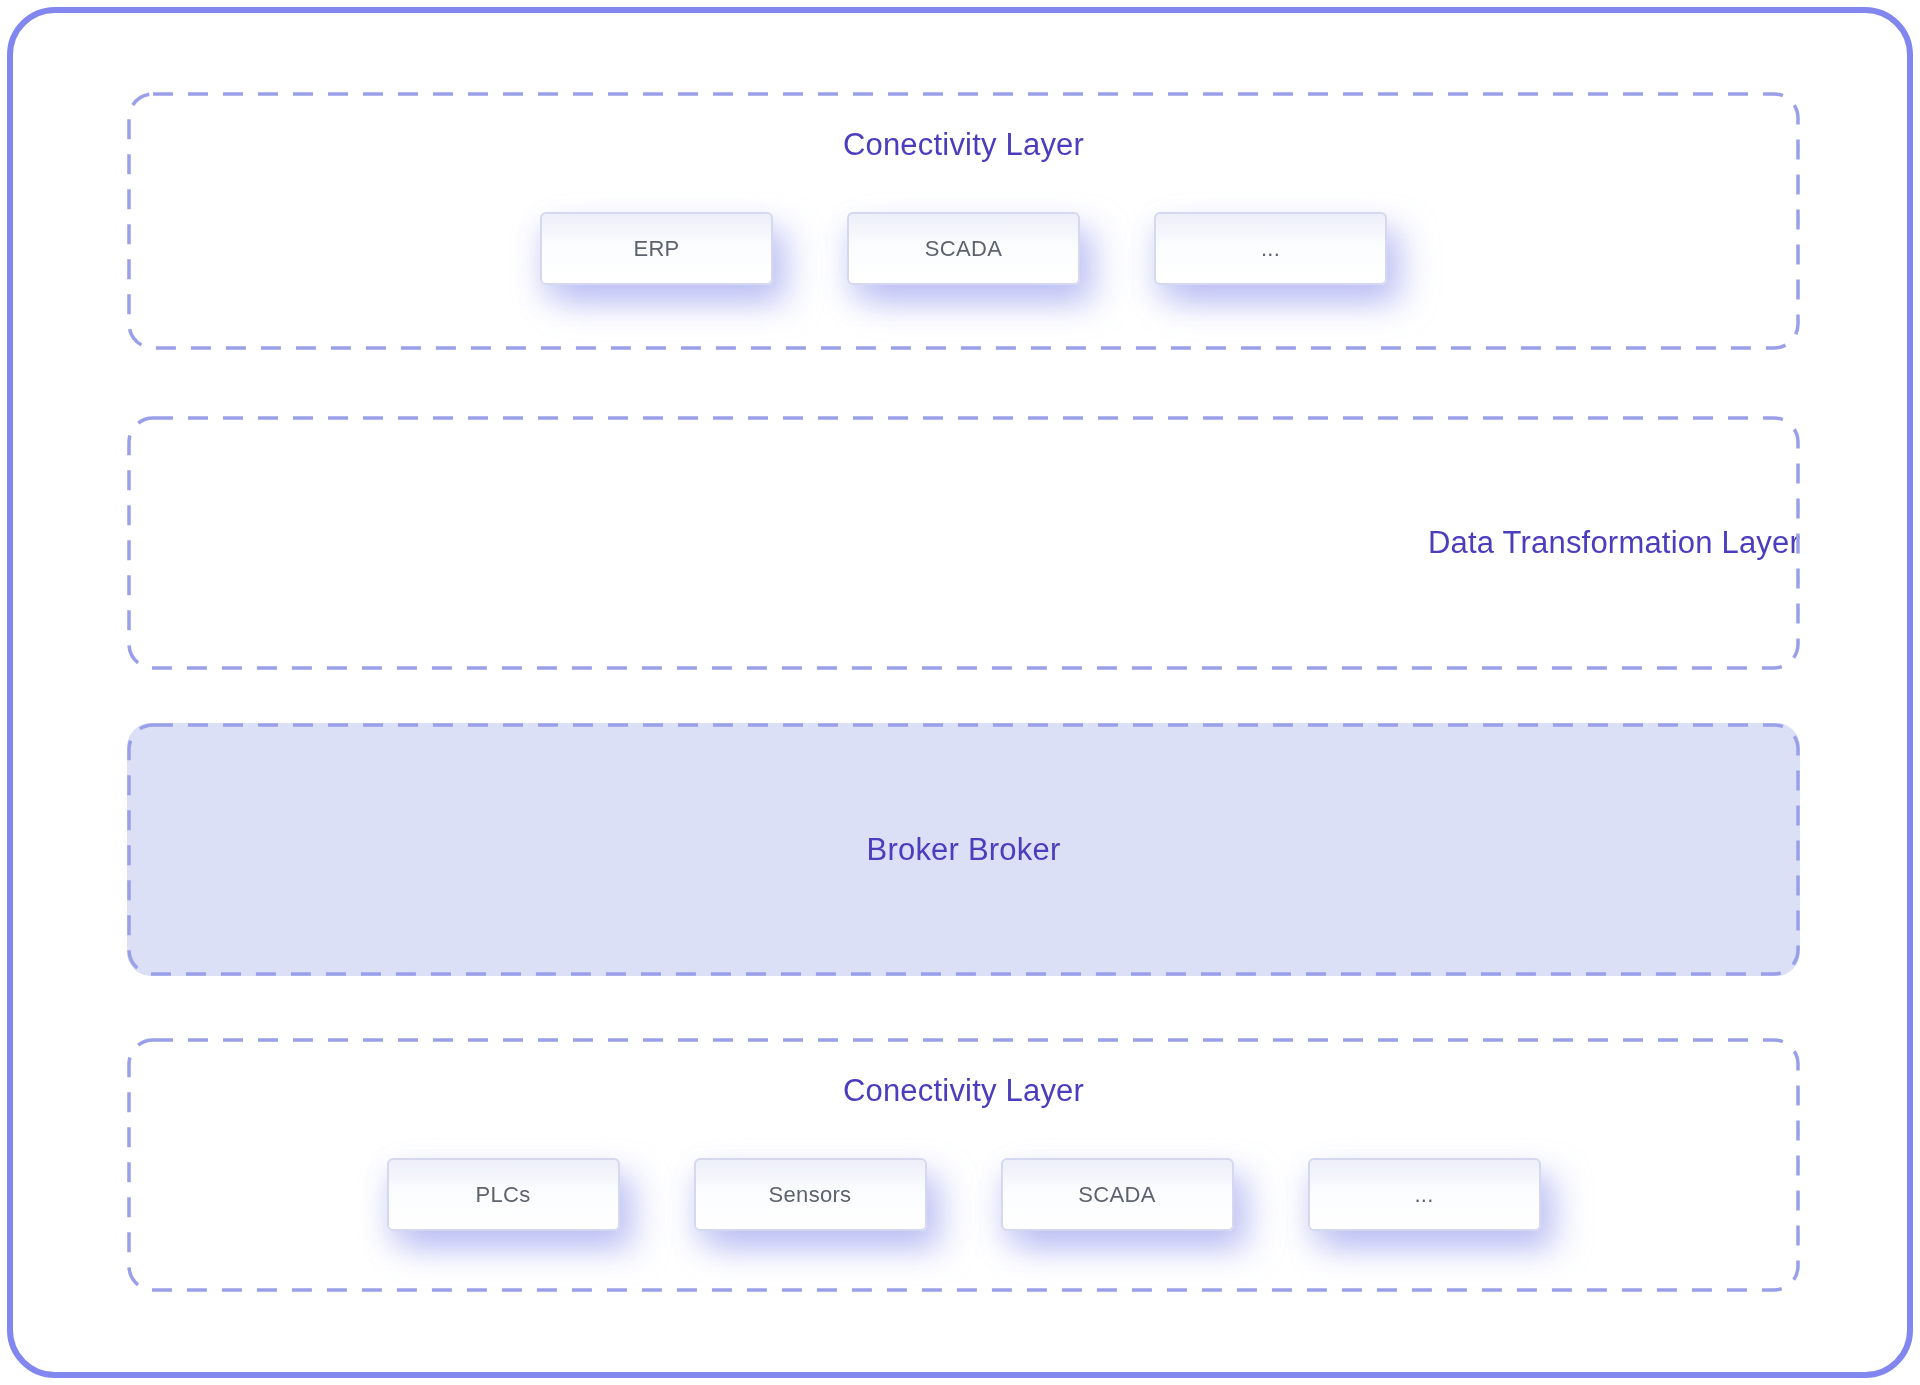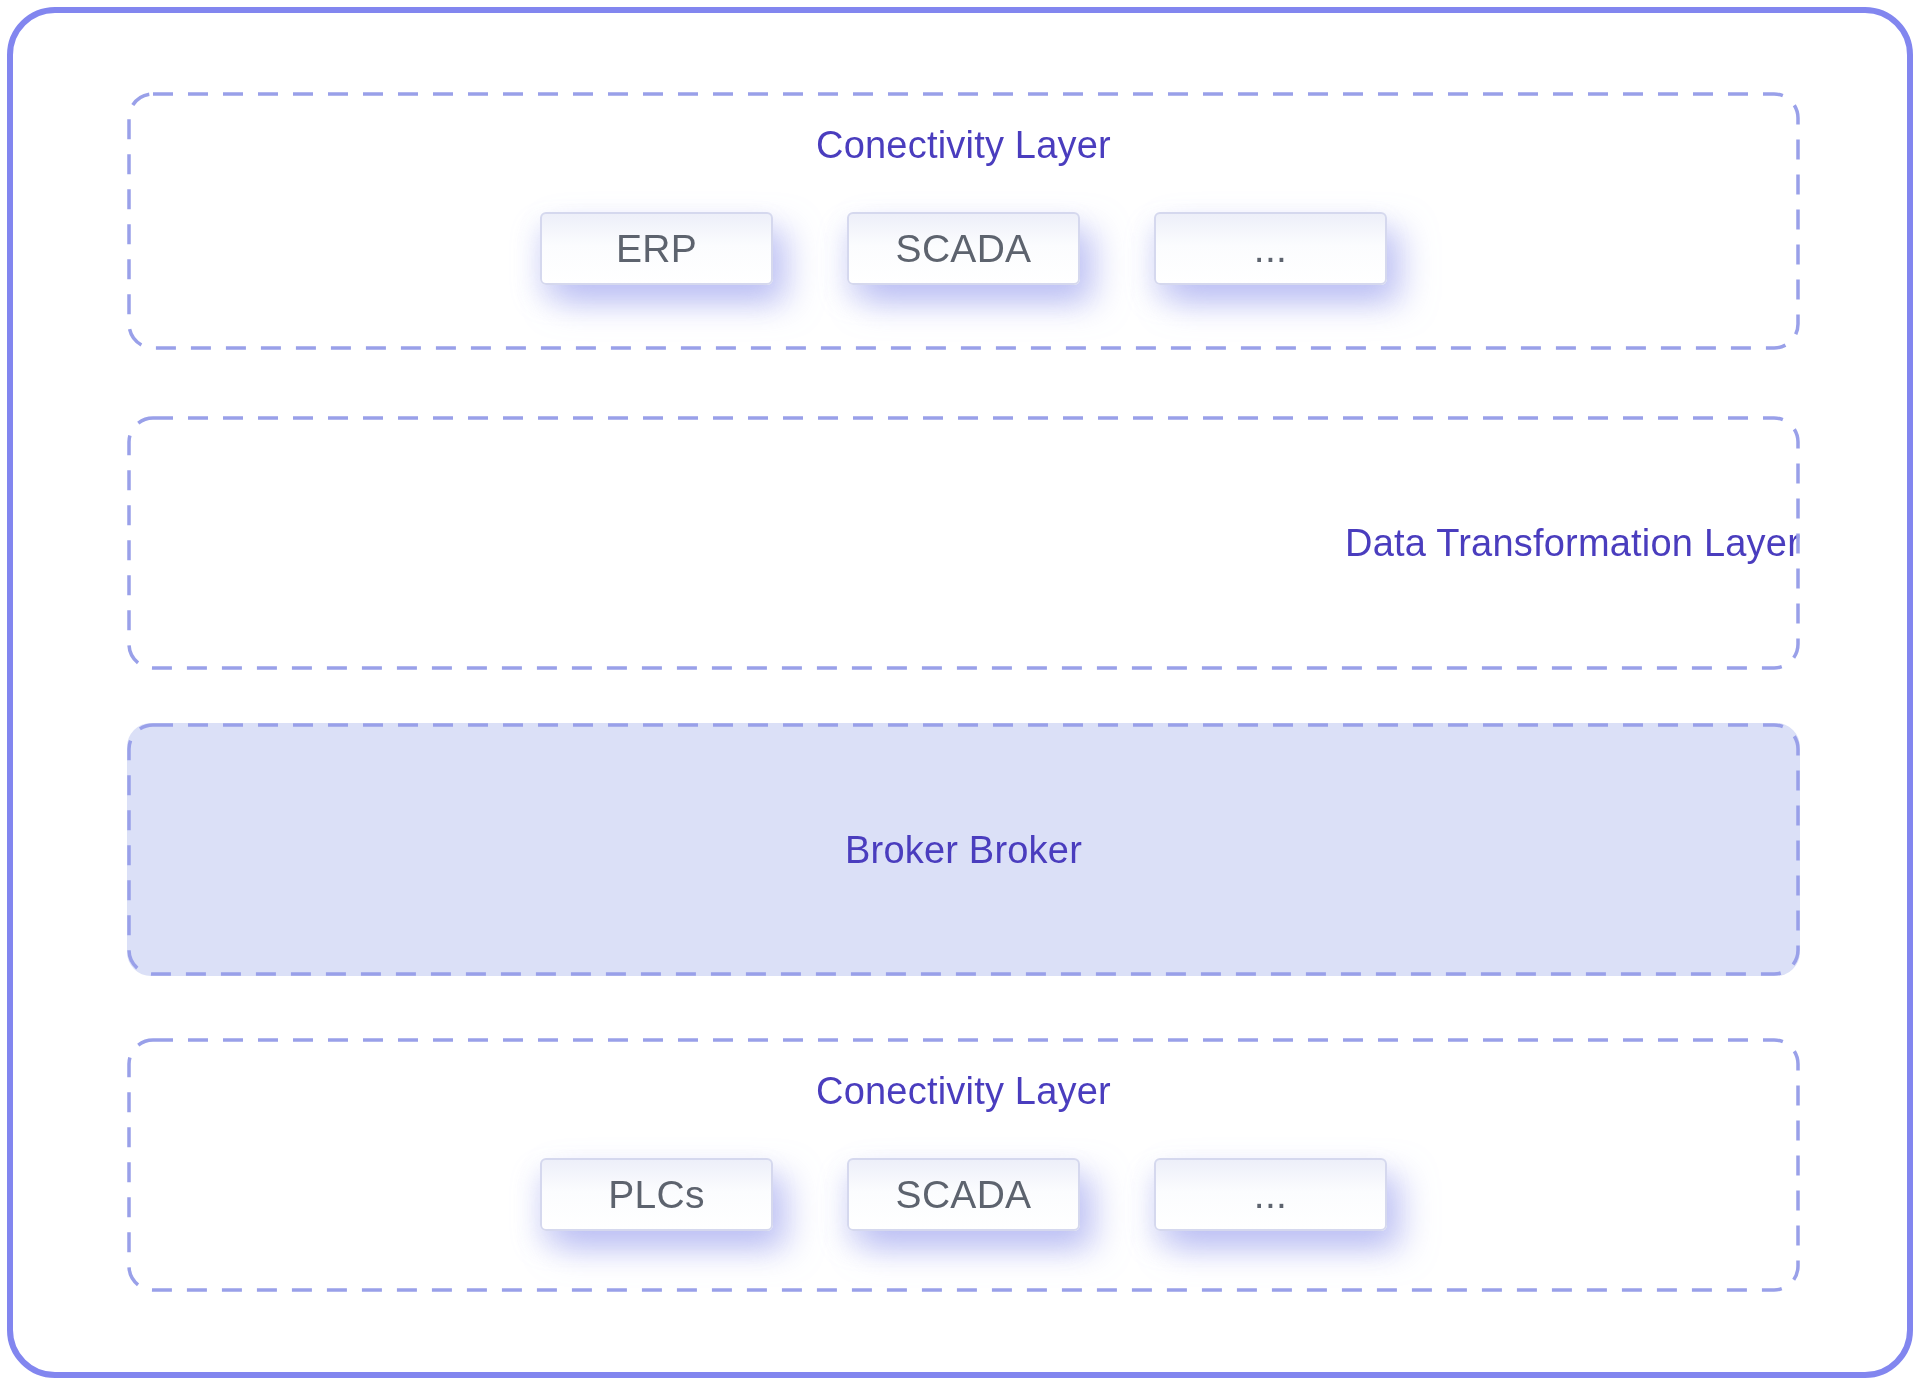--- a/index.html
+++ b/index.html
@@ -42,21 +42,21 @@
   }
 
   #layer-connectivity-top    { top: 92px;  height: 258px; }
   #layer-data-transformation { top: 416px; height: 254px; display: flex; align-items: center; justify-content: flex-end; }
   #layer-message-broker      { top: 723px; height: 253px; display: flex; align-items: center; justify-content: center;
                                background: var(--message-broker-fill, #dbe0f7); }
   #layer-connectivity-bottom { top: 1038px; height: 254px; }
 
   .layer-title {
     margin: 0;
-    font-size: 38px;
+    font-size: 31px;
     font-weight: 500;
     letter-spacing: 0.2px;
     line-height: 42px;
     text-align: center;
     color: var(--title-text, #4a3dbe);
   }
   .layer-title.with-top-margin { margin-top: 32px; }
 
   .box-row {
     margin-top: 46px;
@@ -70,21 +70,21 @@
     height: 73px;
     box-sizing: border-box;
     border: 2px solid #d5d8ee;
     border-radius: 6px;
     background: linear-gradient(180deg, #edeff9 0%, #fbfcfe 45%, #ffffff 100%);
     box-shadow: 16px 18px 32px rgba(154, 160, 238, 0.55),
                 -4px 14px 26px rgba(154, 160, 238, 0.28);
     display: flex;
     align-items: center;
     justify-content: center;
-    font-size: 39px;
+    font-size: 22px;
     color: var(--box-text, #5d636e);
     letter-spacing: 0.3px;
   }
 </style>
 </head>
 <body>
 
 <div class="outer-frame"></div>
 
 <section class="layer" id="layer-connectivity-top">
@@ -113,16 +113,17 @@
   <h2 class="layer-title">Broker Broker</h2>
 </section>
 
 <section class="layer" id="layer-connectivity-bottom">
   <svg class="dash-overlay" viewBox="0 0 1673 254" preserveAspectRatio="none" aria-hidden="true">
     <rect x="2" y="2" width="1669" height="250" rx="24" fill="none" stroke="currentColor" stroke-width="3.5" stroke-dasharray="20 15"></rect>
   </svg>
   <h2 class="layer-title with-top-margin">Conectivity Layer</h2>
   <div class="box-row">
     <div class="node-box">PLCs</div>
+    <div class="node-box">Sensors</div>
     <div class="node-box">SCADA</div>
     <div class="node-box">...</div>
   </div>
 </section>
 
 </body></html>

